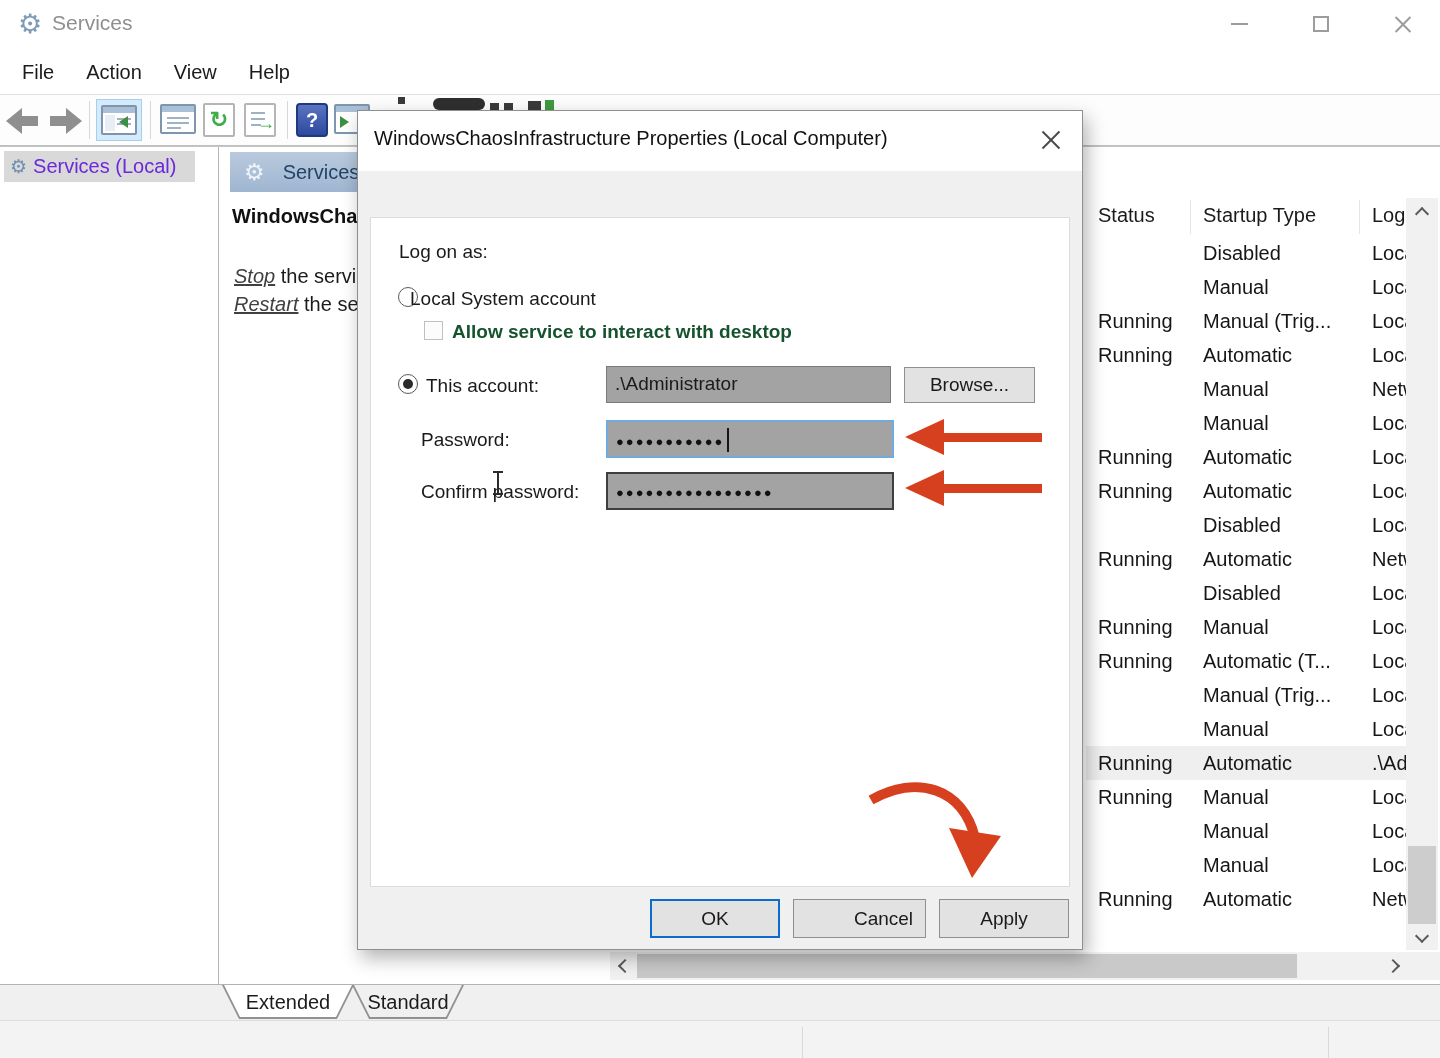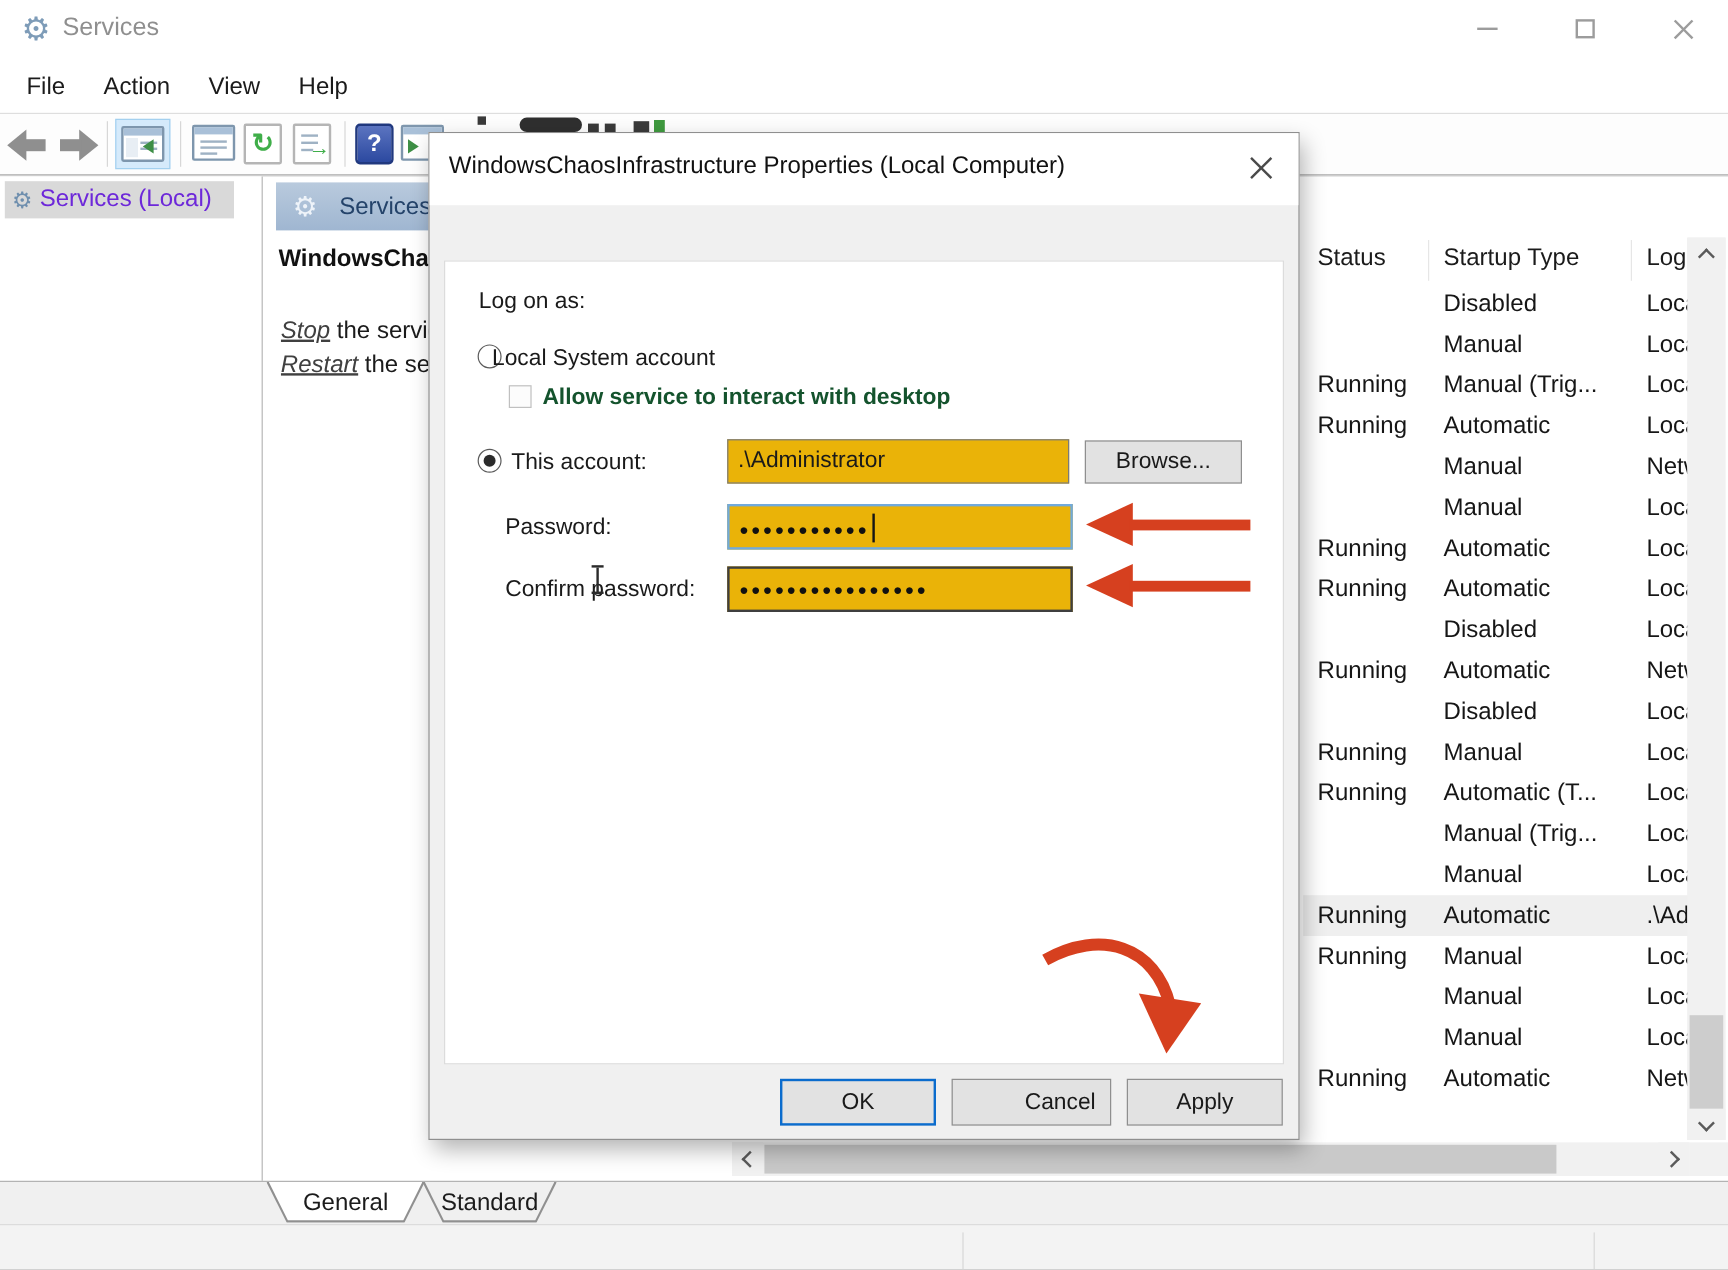--- a/index.html
+++ b/index.html
@@ -98,21 +98,21 @@
   .dlg-close .x::before { transform:rotate(45deg);} .dlg-close .x::after { transform:rotate(-45deg);}
   .dtab-strip { position:absolute; left:18px; top:71px; height:36px; display:flex; align-items:flex-end; gap:2px; }
   .dtab { height:30px; padding:0 12px; background:#f0f0f0; border:1px solid #d2d2d2; border-bottom:none; font-size:19px; color:#1b1b1b; display:flex; align-items:center; }
   .dtab.active { height:36px; background:#fff; position:relative; z-index:3; padding:0 16px; }
   .dlg-page { position:absolute; left:12px; top:106px; width:700px; height:670px; background:#fff; border:1px solid #dcdcdc; }
   .dlbl { position:absolute; font-size:19px; color:#1a1a1a; white-space:nowrap; }
   .dlbl.dis { color:#14532d;font-weight:bold; }
   .radio { position:absolute; width:20px; height:20px; border:1px solid #5a5a5a; border-radius:50%; background:#fff; }
   .radio.sel::after { content:""; position:absolute; left:4px; top:4px; width:10px; height:10px; border-radius:50%; background:#2b2b2b; }
   .chk { position:absolute; width:19px; height:19px; border:1px solid #c0c0c0; background:#fcfcfc; }
-  .dinput { position:absolute; background:#eab308; border:1px solid #7a7a7a; font-size:19px; color:#1a1a1a; padding:6px 8px; white-space:nowrap; overflow:hidden; }
+  .dinput { position:absolute; background:#a3a3a3; border:1px solid #7a7a7a; font-size:19px; color:#1a1a1a; padding:6px 8px; white-space:nowrap; overflow:hidden; }
   .dinput.focus { border:2px solid #71aadc; }
   .dinput.dark { border:2px solid #3f3f3f; }
   .pwdots { font-size:13px; letter-spacing:2px; color:#111; line-height:24px; }
   .caret { display:inline-block; width:2px; height:24px; background:#161616; vertical-align:-6px; margin-left:3px; }
   .dbtn { position:absolute; background:#e2e2e2; border:1px solid #8f8f8f; font-size:19px; color:#1a1a1a; display:flex; align-items:center; justify-content:center; }
   .dbtn.primary { border:2px solid #0b6ccd; }
   .ibeam { position:absolute; width:14px; height:26px; z-index:55; }
   .ibeam::before { content:""; position:absolute; left:6px; top:2px; width:2px; height:22px; background:#2b2b2b; }
   .ibeam::after { content:""; position:absolute; left:2px; top:0; width:10px; height:2px; background:#2b2b2b; box-shadow:0 22px 0 #2b2b2b; }
 
@@ -340,21 +340,21 @@
     <div class="hsb-thumb"></div>
     <div class="sb-btn" style="right:0; top:0;">
         <div class="chev right"></div>
       </div>
   </div>
   <div class="sb-corner"></div>
 
   <div class="btab-strip">
     <div class="btab active" style="left:222px; width:132px;">
       <div class="outer"></div>
-        <div class="inner">General</div>
+        <div class="inner">Extended</div>
     </div>
     <div class="btab" style="left:352px; width:112px;">
       <div class="outer"></div>
         <div class="inner">Standard</div>
     </div>
   </div>
 
   <div class="statusbar">
     <div class="status-div" style="left:802px;"></div>
     <div class="status-div" style="left:1328px;"></div>

